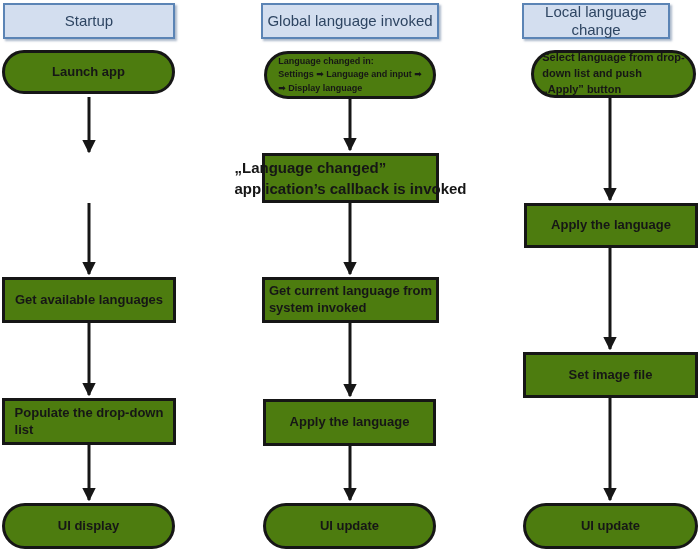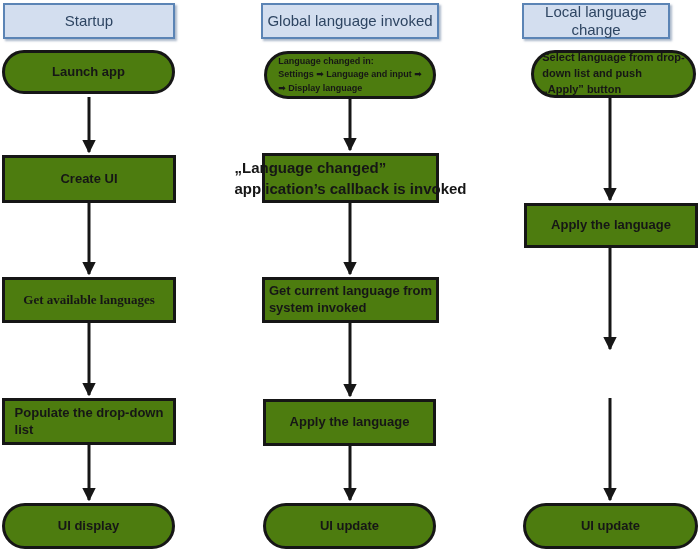--- a/index.html
+++ b/index.html
@@ -71,37 +71,37 @@
     <line x1="350" y1="323" x2="350" y2="396" stroke="#161616" stroke-width="3" marker-end="url(#ah)"></line>
     <line x1="350" y1="446" x2="350" y2="500" stroke="#161616" stroke-width="3" marker-end="url(#ah)"></line>
 
     <line x1="610" y1="98" x2="610" y2="200" stroke="#161616" stroke-width="3" marker-end="url(#ah)"></line>
     <line x1="610" y1="248" x2="610" y2="349" stroke="#161616" stroke-width="3" marker-end="url(#ah)"></line>
     <line x1="610" y1="398" x2="610" y2="500" stroke="#161616" stroke-width="3" marker-end="url(#ah)"></line>
   </svg>
 
   <div class="hdr" style="left:3px; top:3px; width:172px; height:36px;">Startup</div>
   <div class="node stadium" style="left:2px; top:50px; width:173px; height:44px;">Launch app</div>
-  <div class="node" style="left:2px; top:155px; width:174px; height:48px;">Create UI</div>
-  <div class="node" style="left:2px; top:277px; width:174px; height:46px;font-family:Liberation Serif, serif;">Get available languages</div>
+  <div class="node" style="left:2px; top:277px; width:174px; height:46px;">Get available languages</div>
   <div class="node" style="left:2px; top:398px; width:174px; height:47px;">Populate the drop-down
 list</div>
   <div class="node stadium" style="left:2px; top:503px; width:173px; height:46px;">UI display</div>
 
   <div class="hdr" style="left:261px; top:3px; width:178px; height:36px;">Global language invoked</div>
   <div class="node stadium fs9" style="left:264px; top:51px; width:172px; height:48px;">Language changed in:
 Settings ➡ Language and input ➡
 ➡ Display language</div>
   <div class="node fs10" style="left:262px; top:153px; width:177px; height:50px;">„Language changed”
 application’s callback is invoked</div>
   <div class="node" style="left:262px; top:277px; width:177px; height:46px;">Get current language from
 system invoked</div>
   <div class="node" style="left:263px; top:399px; width:173px; height:47px;">Apply the language</div>
   <div class="node stadium" style="left:263px; top:503px; width:173px; height:46px;">UI update</div>
 
   <div class="hdr" style="left:522px; top:3px; width:148px; height:36px;">Local language change</div>
   <div class="node stadium fs95" style="left:531px; top:50px; width:165px; height:48px;">Select language from drop-
 down list and push
 „Apply” button</div>
   <div class="node" style="left:524px; top:203px; width:174px; height:45px;">Apply the language</div>
+  <div class="node" style="left:523px; top:352px; width:175px; height:46px;">Set image file</div>
   <div class="node stadium" style="left:523px; top:503px; width:175px; height:46px;">UI update</div>
 
 </div>
 
 </body></html>

